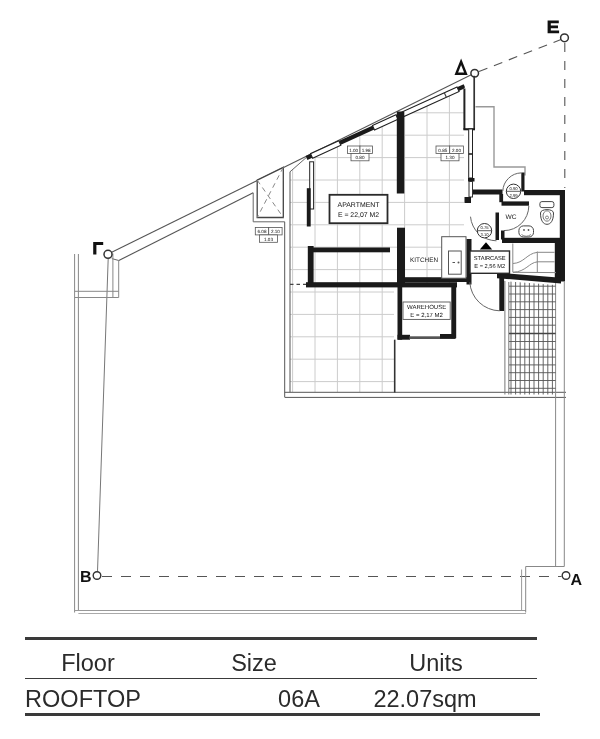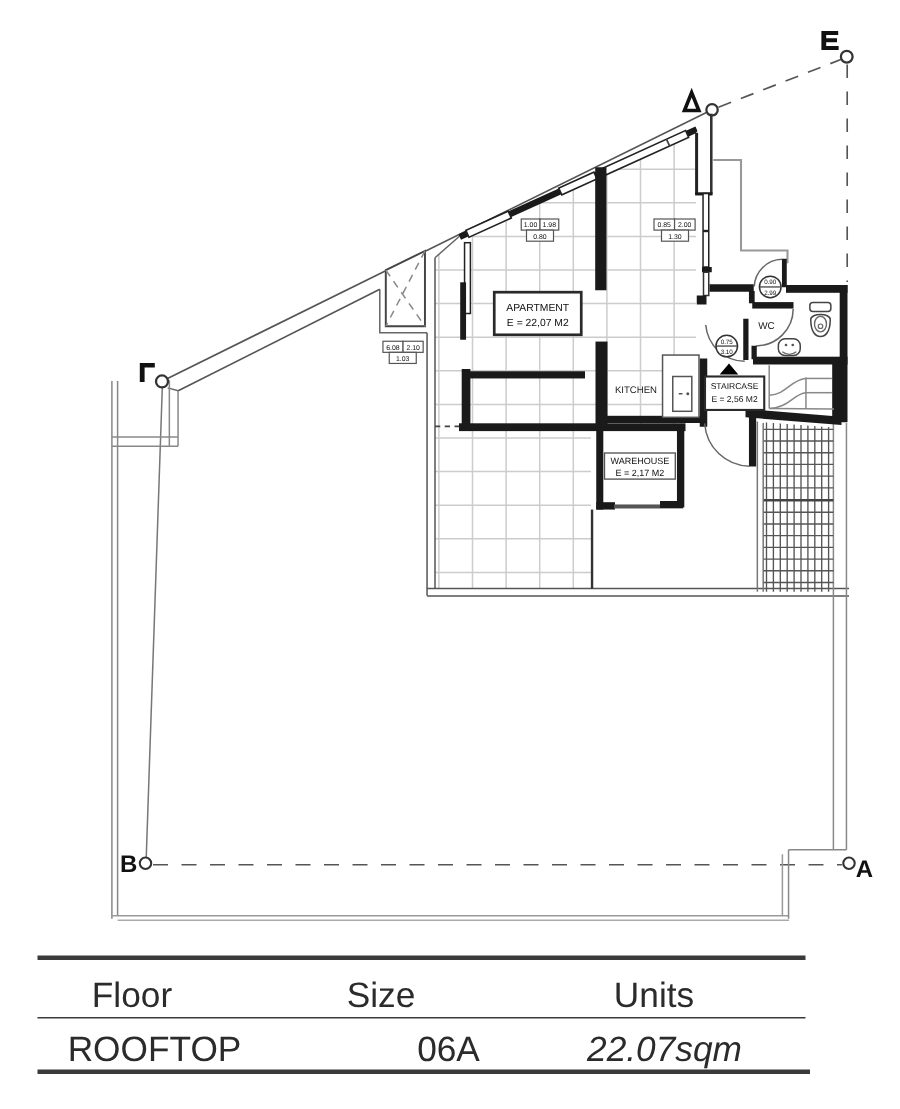--- a/index.html
+++ b/index.html
@@ -339,17 +339,17 @@
 <div class="tbl" style="left:25px;top:637.4px;width:512px;height:2.2px;background:#3a3a3a;"></div>
 
 <div class="tbl" style="left:0;top:650px;width:600px;font-size:23.5px;">
   <span style="position:absolute;left:88px;transform:translateX(-50%);">Floor</span>
   <span style="position:absolute;left:254px;transform:translateX(-50%);">Size</span>
   <span style="position:absolute;left:436px;transform:translateX(-50%);">Units</span>
 </div>
 <div class="tbl" style="left:25px;top:678px;width:512px;height:1.2px;background:#3a3a3a;"></div>
 
 <div class="tbl" style="left:0;top:686px;width:600px;font-size:23.5px;">
-  <span style="position:absolute;left:103px;transform:translateX(-50%);">ROOFTOP</span>
+  <span style="position:absolute;left:83px;transform:translateX(-50%);">ROOFTOP</span>
   <span style="position:absolute;left:255px;transform:translateX(-50%);margin-left:44px;">06A</span>
-  <span style="position:absolute;left:443px;transform:translateX(-50%);font-style:italic;">22.07sqm</span>
+  <span style="position:absolute;left:425px;transform:translateX(-50%);">22.07sqm</span>
 </div>
 <div class="tbl" style="left:25px;top:713px;width:515px;height:2.6px;background:#3a3a3a;"></div>
 
 </body></html>

